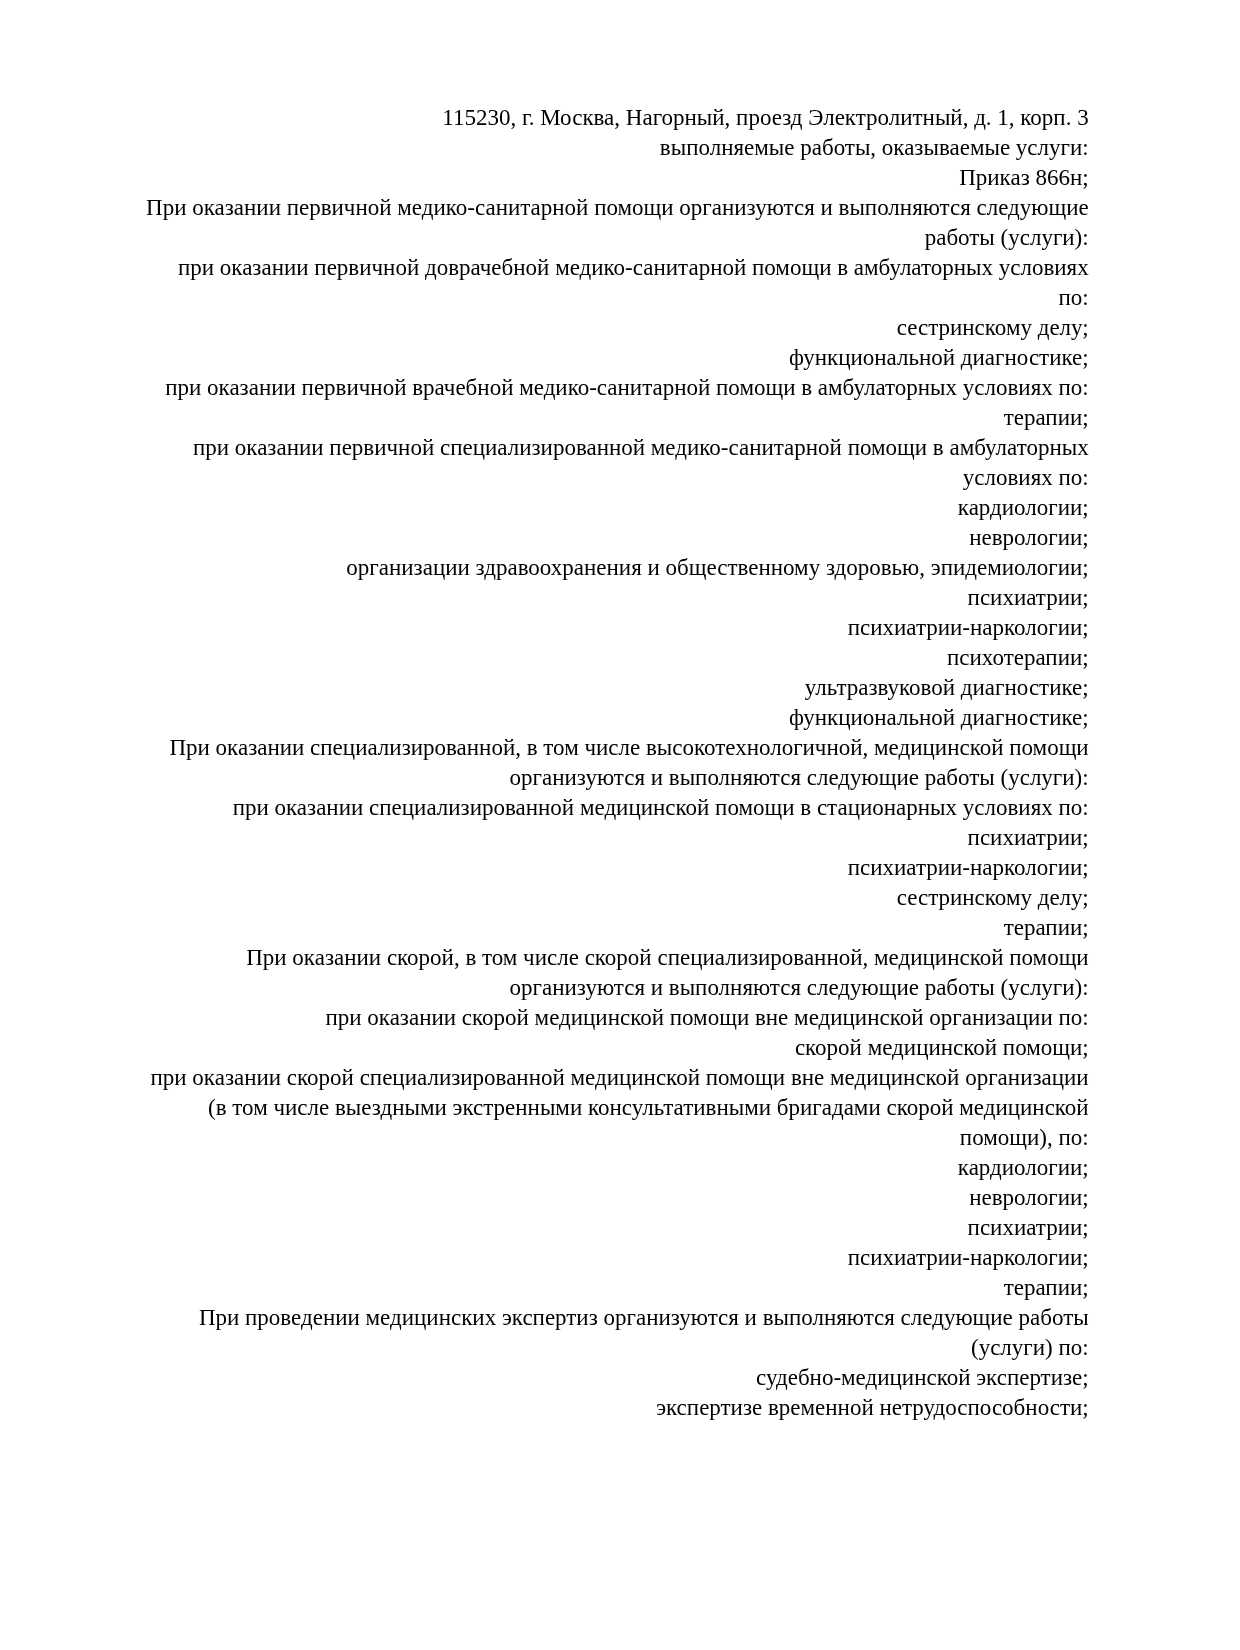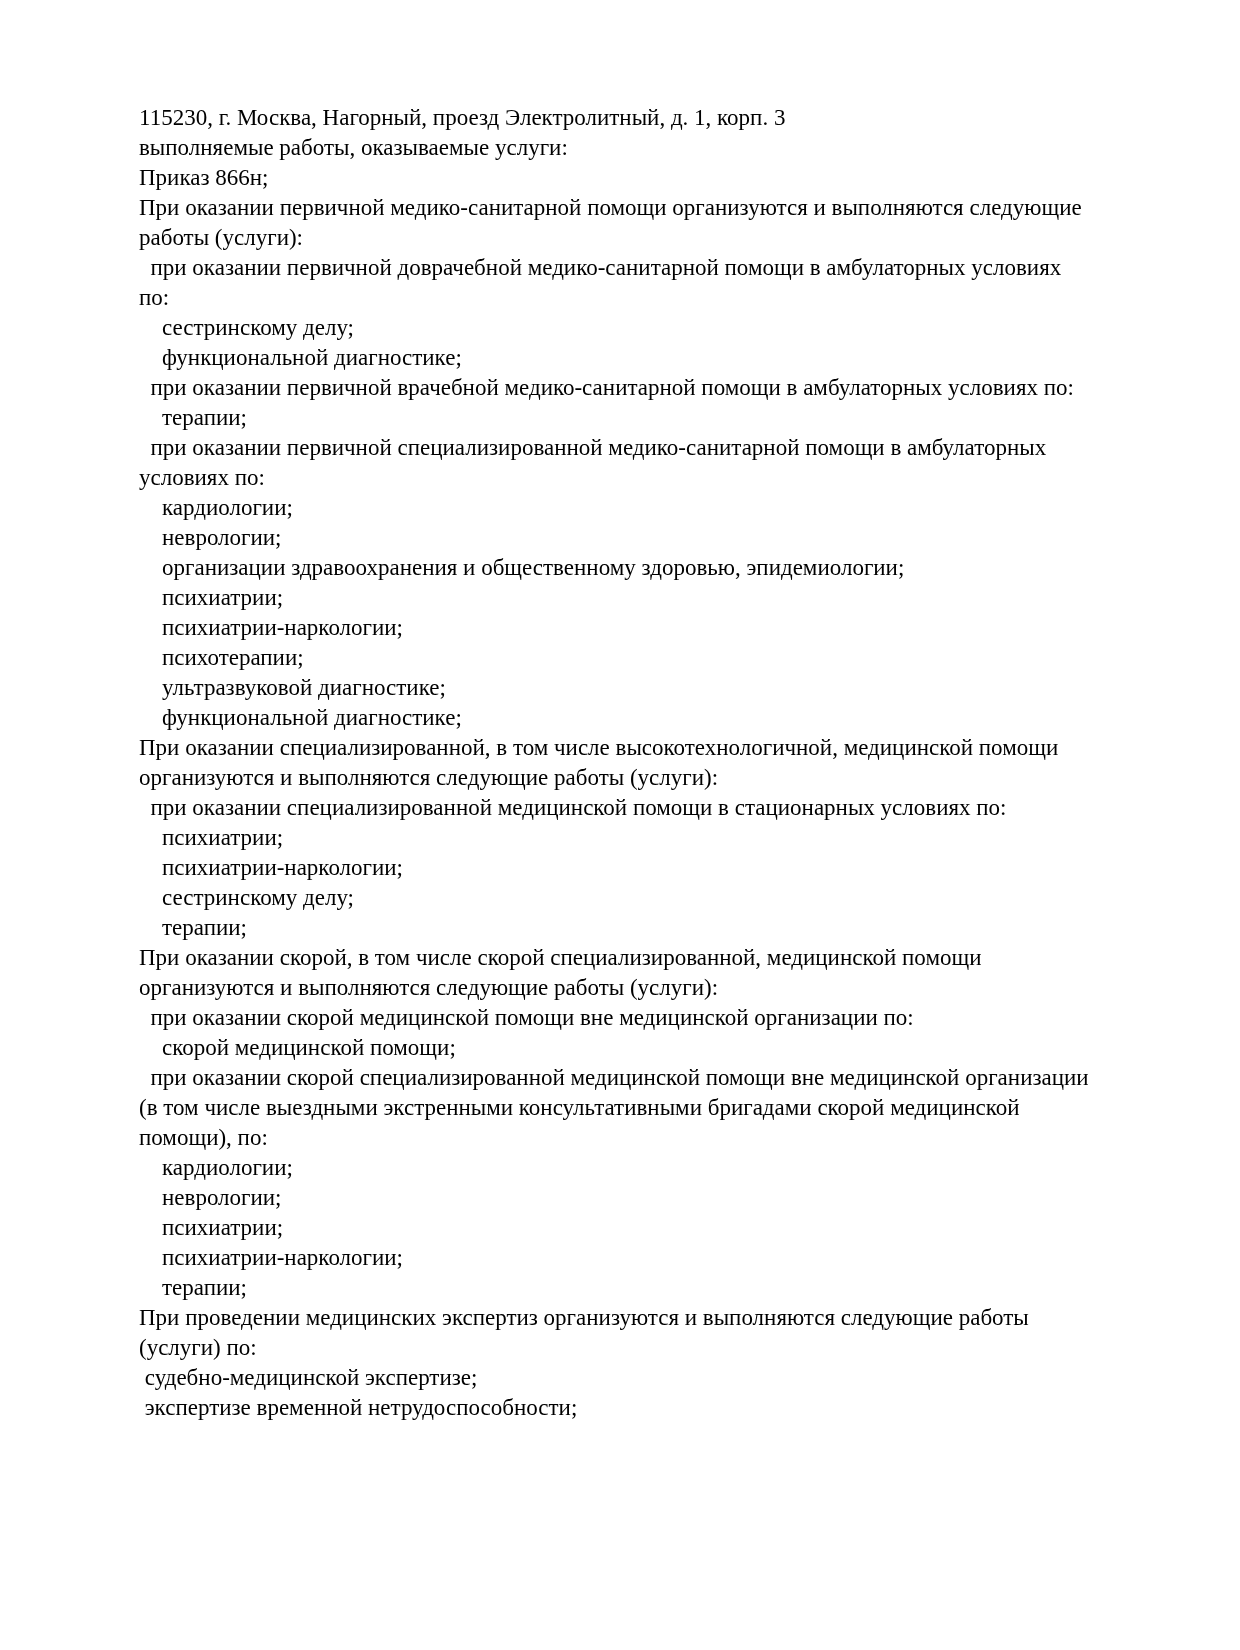--- a/index.html
+++ b/index.html
@@ -16,20 +16,21 @@
   .doc-body {
     position: absolute;
     left: 139px;
     top: 103px;
     font-family: "Liberation Serif", "DejaVu Serif", serif;
     font-size: 23px;
     line-height: 30px;
     font-weight: 400;
     letter-spacing: 0;
     white-space: pre;   
+    text-align: right;
   }
   .line {
     height: 30px;
   }
 </style>
 </head>
 <body>
 
 <div class="page" style="background: rgb(255, 255, 255); color: rgb(0, 0, 0);">
   <div class="doc-body"><div class="line">115230, г. Москва, Нагорный, проезд Электролитный, д. 1, корп. 3</div><div class="line">выполняемые работы, оказываемые услуги:</div><div class="line">Приказ 866н;</div><div class="line">При оказании первичной медико-санитарной помощи организуются и выполняются следующие</div><div class="line">работы (услуги):</div><div class="line">  при оказании первичной доврачебной медико-санитарной помощи в амбулаторных условиях</div><div class="line">по:</div><div class="line">    сестринскому делу;</div><div class="line">    функциональной диагностике;</div><div class="line">  при оказании первичной врачебной медико-санитарной помощи в амбулаторных условиях по:</div><div class="line">    терапии;</div><div class="line">  при оказании первичной специализированной медико-санитарной помощи в амбулаторных</div><div class="line">условиях по:</div><div class="line">    кардиологии;</div><div class="line">    неврологии;</div><div class="line">    организации здравоохранения и общественному здоровью, эпидемиологии;</div><div class="line">    психиатрии;</div><div class="line">    психиатрии-наркологии;</div><div class="line">    психотерапии;</div><div class="line">    ультразвуковой диагностике;</div><div class="line">    функциональной диагностике;</div><div class="line">При оказании специализированной, в том числе высокотехнологичной, медицинской помощи</div><div class="line">организуются и выполняются следующие работы (услуги):</div><div class="line">  при оказании специализированной медицинской помощи в стационарных условиях по:</div><div class="line">    психиатрии;</div><div class="line">    психиатрии-наркологии;</div><div class="line">    сестринскому делу;</div><div class="line">    терапии;</div><div class="line">При оказании скорой, в том числе скорой специализированной, медицинской помощи</div><div class="line">организуются и выполняются следующие работы (услуги):</div><div class="line">  при оказании скорой медицинской помощи вне медицинской организации по:</div><div class="line">    скорой медицинской помощи;</div><div class="line">  при оказании скорой специализированной медицинской помощи вне медицинской организации</div><div class="line">(в том числе выездными экстренными консультативными бригадами скорой медицинской</div><div class="line">помощи), по:</div><div class="line">    кардиологии;</div><div class="line">    неврологии;</div><div class="line">    психиатрии;</div><div class="line">    психиатрии-наркологии;</div><div class="line">    терапии;</div><div class="line">При проведении медицинских экспертиз организуются и выполняются следующие работы</div><div class="line">(услуги) по:</div><div class="line"> судебно-медицинской экспертизе;</div><div class="line"> экспертизе временной нетрудоспособности;</div></div>

